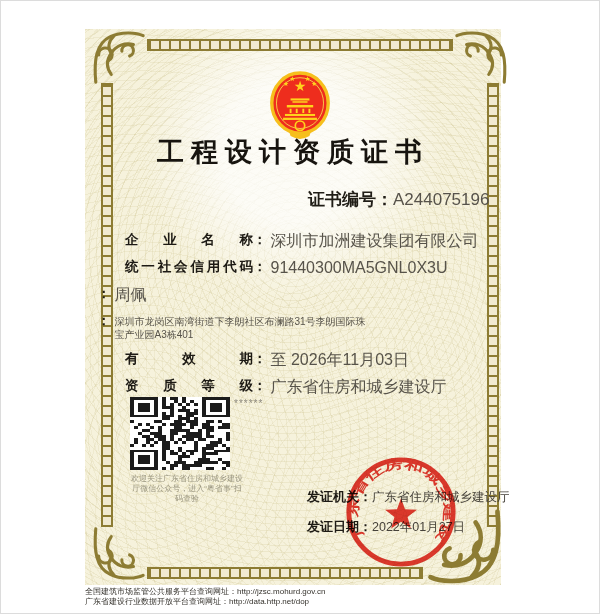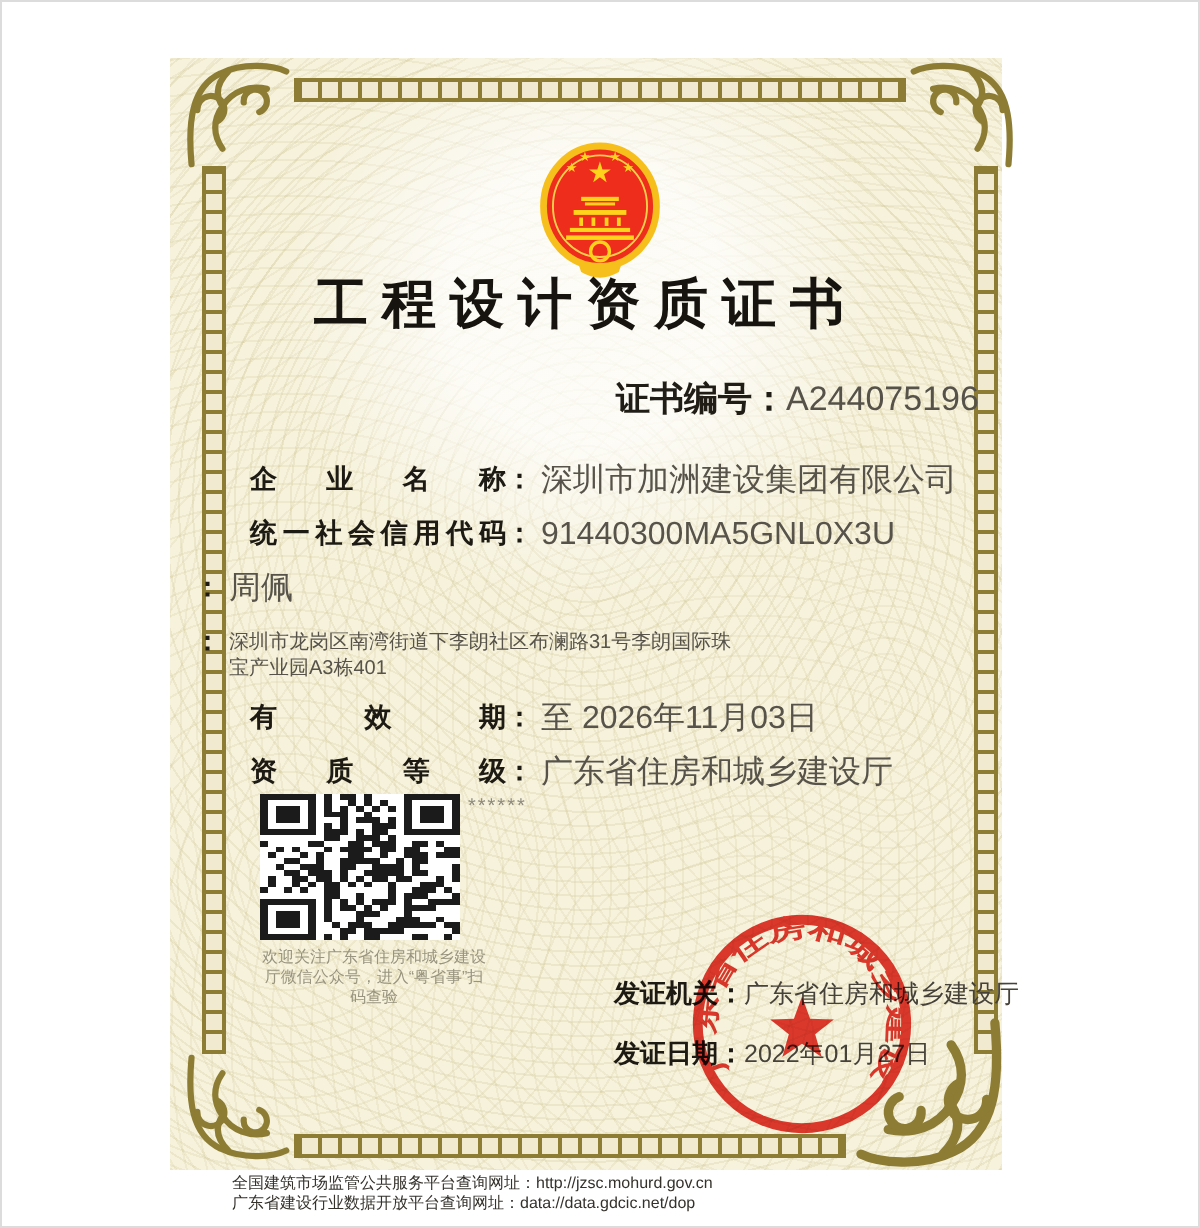--- a/index.html
+++ b/index.html
@@ -54,21 +54,21 @@
   .qr-caption{position:absolute;left:128px;top:473px;width:116px;font-size:8px;line-height:10px;color:#98947f;text-align:center;}
 
   .issue{position:absolute;left:306px;top:488px;}
   .irow{margin-bottom:14px;font-size:13px;line-height:16px;}
   .ilab{font-weight:700;color:#1d1a14;}
   .ival{color:#46423a;font-size:12.5px;}
 
   .seal{position:absolute;left:341px;top:452px;width:118px;height:118px;
     mix-blend-mode:multiply;opacity:.92;}
 
-  .footer{position:absolute;left:115px;top:586px;font-size:8px;line-height:10px;color:#35322c;}
+  .footer{position:absolute;left:84px;top:586px;font-size:8px;line-height:10px;color:#35322c;}
 </style>
 </head>
 <body>
 
 <div class="sheet">
 
   <div class="cert-bg"></div>
 
   <div class="bar h bar-top"></div>
   <div class="bar h bar-bottom"></div>
@@ -202,16 +202,16 @@
     <circle cx="60" cy="60" r="53" fill="none" stroke="#e02a20" stroke-width="5"></circle>
     <path id="seal-arc" d="M24 85 A44 44 0 1 1 96 85" fill="none"></path>
     <text fill="#e02a20" font-size="13" font-weight="700">
       <textPath href="#seal-arc" startOffset="2" textLength="212" lengthAdjust="spacingAndGlyphs">广东省住房和城乡建设厅</textPath>
     </text>
     <polygon fill="#e02a20" points="60,46 64.1,57.3 76.2,57.7 66.7,65.2 70,76.8 60,70 50,76.8 53.3,65.2 43.8,57.7 55.9,57.3"></polygon>
   </svg>
 
   <div class="footer">
     <div>全国建筑市场监管公共服务平台查询网址：http://jzsc.mohurd.gov.cn</div>
-    <div>广东省建设行业数据开放平台查询网址：data://data.gdcic.net/dop</div>
+    <div>广东省建设行业数据开放平台查询网址：http://data.http.net/dop</div>
   </div>
 
 </div>
 
 </body></html>

